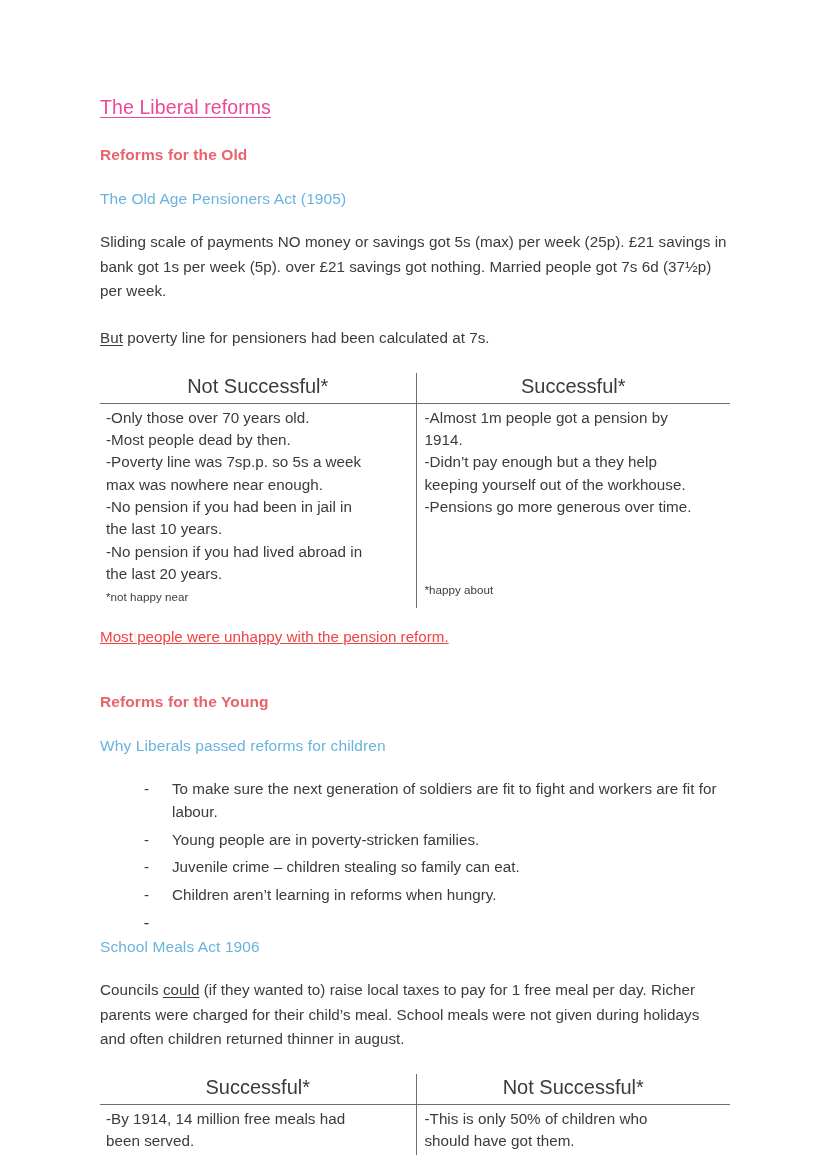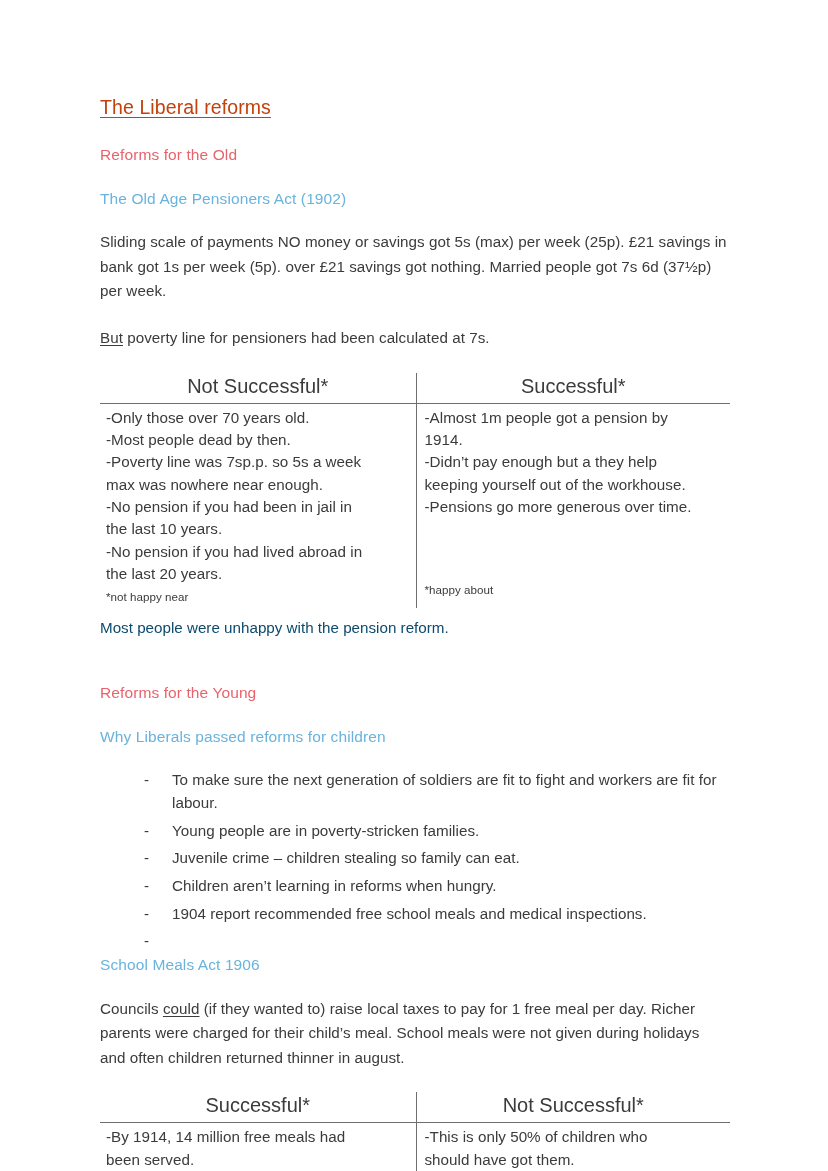--- a/index.html
+++ b/index.html
@@ -19,34 +19,34 @@
     width: 828px;
     height: 1171px;
     box-sizing: border-box;
     padding: 96px 100px 0 100px;
     background: #fff;
   }
 
   .doc-title {
     font-size: 19.5px;
     font-weight: 400;
-    color: #c2410c;
+    color: #ec4899;
     margin: 0 0 26px 0;
     letter-spacing: .1px;
     line-height: 1.2;
   }
   .doc-title span.u {
     text-decoration: underline;
     text-underline-offset: 3px;
     text-decoration-thickness: 1px;
   }
 
   .h-red {
     font-size: 15.5px;
-    font-weight: 400;
+    font-weight: 700;
     color: #e8636b;
     margin: 0 0 24px 0;
     line-height: 1.25;
     letter-spacing: .1px;
   }
   .h-blue {
     font-size: 15.5px;
     font-weight: 400;
     color: #69b3dd;
     margin: 0 0 22px 0;
@@ -105,22 +105,23 @@
   .foot {
     font-size: 11.6px;
     line-height: 1.4;
     color: #3b3b3b;
     padding-top: 4px;
   }
 
   .after-table {
     font-size: 15.2px;
     line-height: 1.5;
-    margin: 9px 0 0 0;
-    color: #0c4a6e;
+    margin: 18px 0 0 0;
+    color: #ef4444;
+    text-decoration: underline;
   }
 
   
   ul.dashlist {
     list-style: none;
     margin: 0 0 0 0;
     padding: 0 0 0 44px;
   }
   ul.dashlist li {
     position: relative;
@@ -142,21 +143,21 @@
   .gap-md { height: 26px; }
 </style>
 </head>
 <body>
 
 <div class="page">
 
   <h1 class="doc-title"><span class="u">The Liberal reforms</span></h1>
 
   <h2 class="h-red">Reforms for the Old</h2>
-  <h3 class="h-blue">The Old Age Pensioners Act (1902)</h3>
+  <h3 class="h-blue">The Old Age Pensioners Act (1905)</h3>
 
   <p class="body">Sliding scale of payments NO money or savings got 5s (max) per week (25p). £21 savings in bank got 1s per week (5p). over £21 savings got nothing. Married people got 7s 6d (37½p) per week.</p>
 
   <p class="body"><span class="u">But</span><span> poverty line for pensioners had been calculated at 7s.</span></p>
 
   <table class="tbl">
     <colgroup>
         <col class="c1">
         <col class="c2">
       </colgroup>
@@ -197,21 +198,21 @@
   <div class="gap-lg"></div>
 
   <h2 class="h-red">Reforms for the Young</h2>
   <h3 class="h-blue">Why Liberals passed reforms for children</h3>
 
   <ul class="dashlist">
     <li><span class="dash">-</span><span>To make sure the next generation of soldiers are fit to fight and workers are fit for labour.</span></li>
     <li><span class="dash">-</span><span>Young people are in poverty-stricken families.</span></li>
     <li><span class="dash">-</span><span>Juvenile crime – children stealing so family can eat.</span></li>
     <li><span class="dash">-</span><span>Children aren’t learning in reforms when hungry.</span></li>
-    <li><span class="dash">-</span><span>1904 report recommended free school meals and medical inspections.</span></li>
+    <li><span class="dash">-</span></li>
     <li><span class="dash">-</span></li>
   </ul>
 
   <div class="gap-md"></div>
 
   <h3 class="h-blue">School Meals Act 1906</h3>
 
   <p class="body"><span>Councils </span><span class="u">could</span><span> (if they wanted to) raise local taxes to pay for 1 free meal per day. Richer parents were charged for their child’s meal. School meals were not given during holidays and often children returned thinner in august.</span></p>
 
   <table class="tbl">

